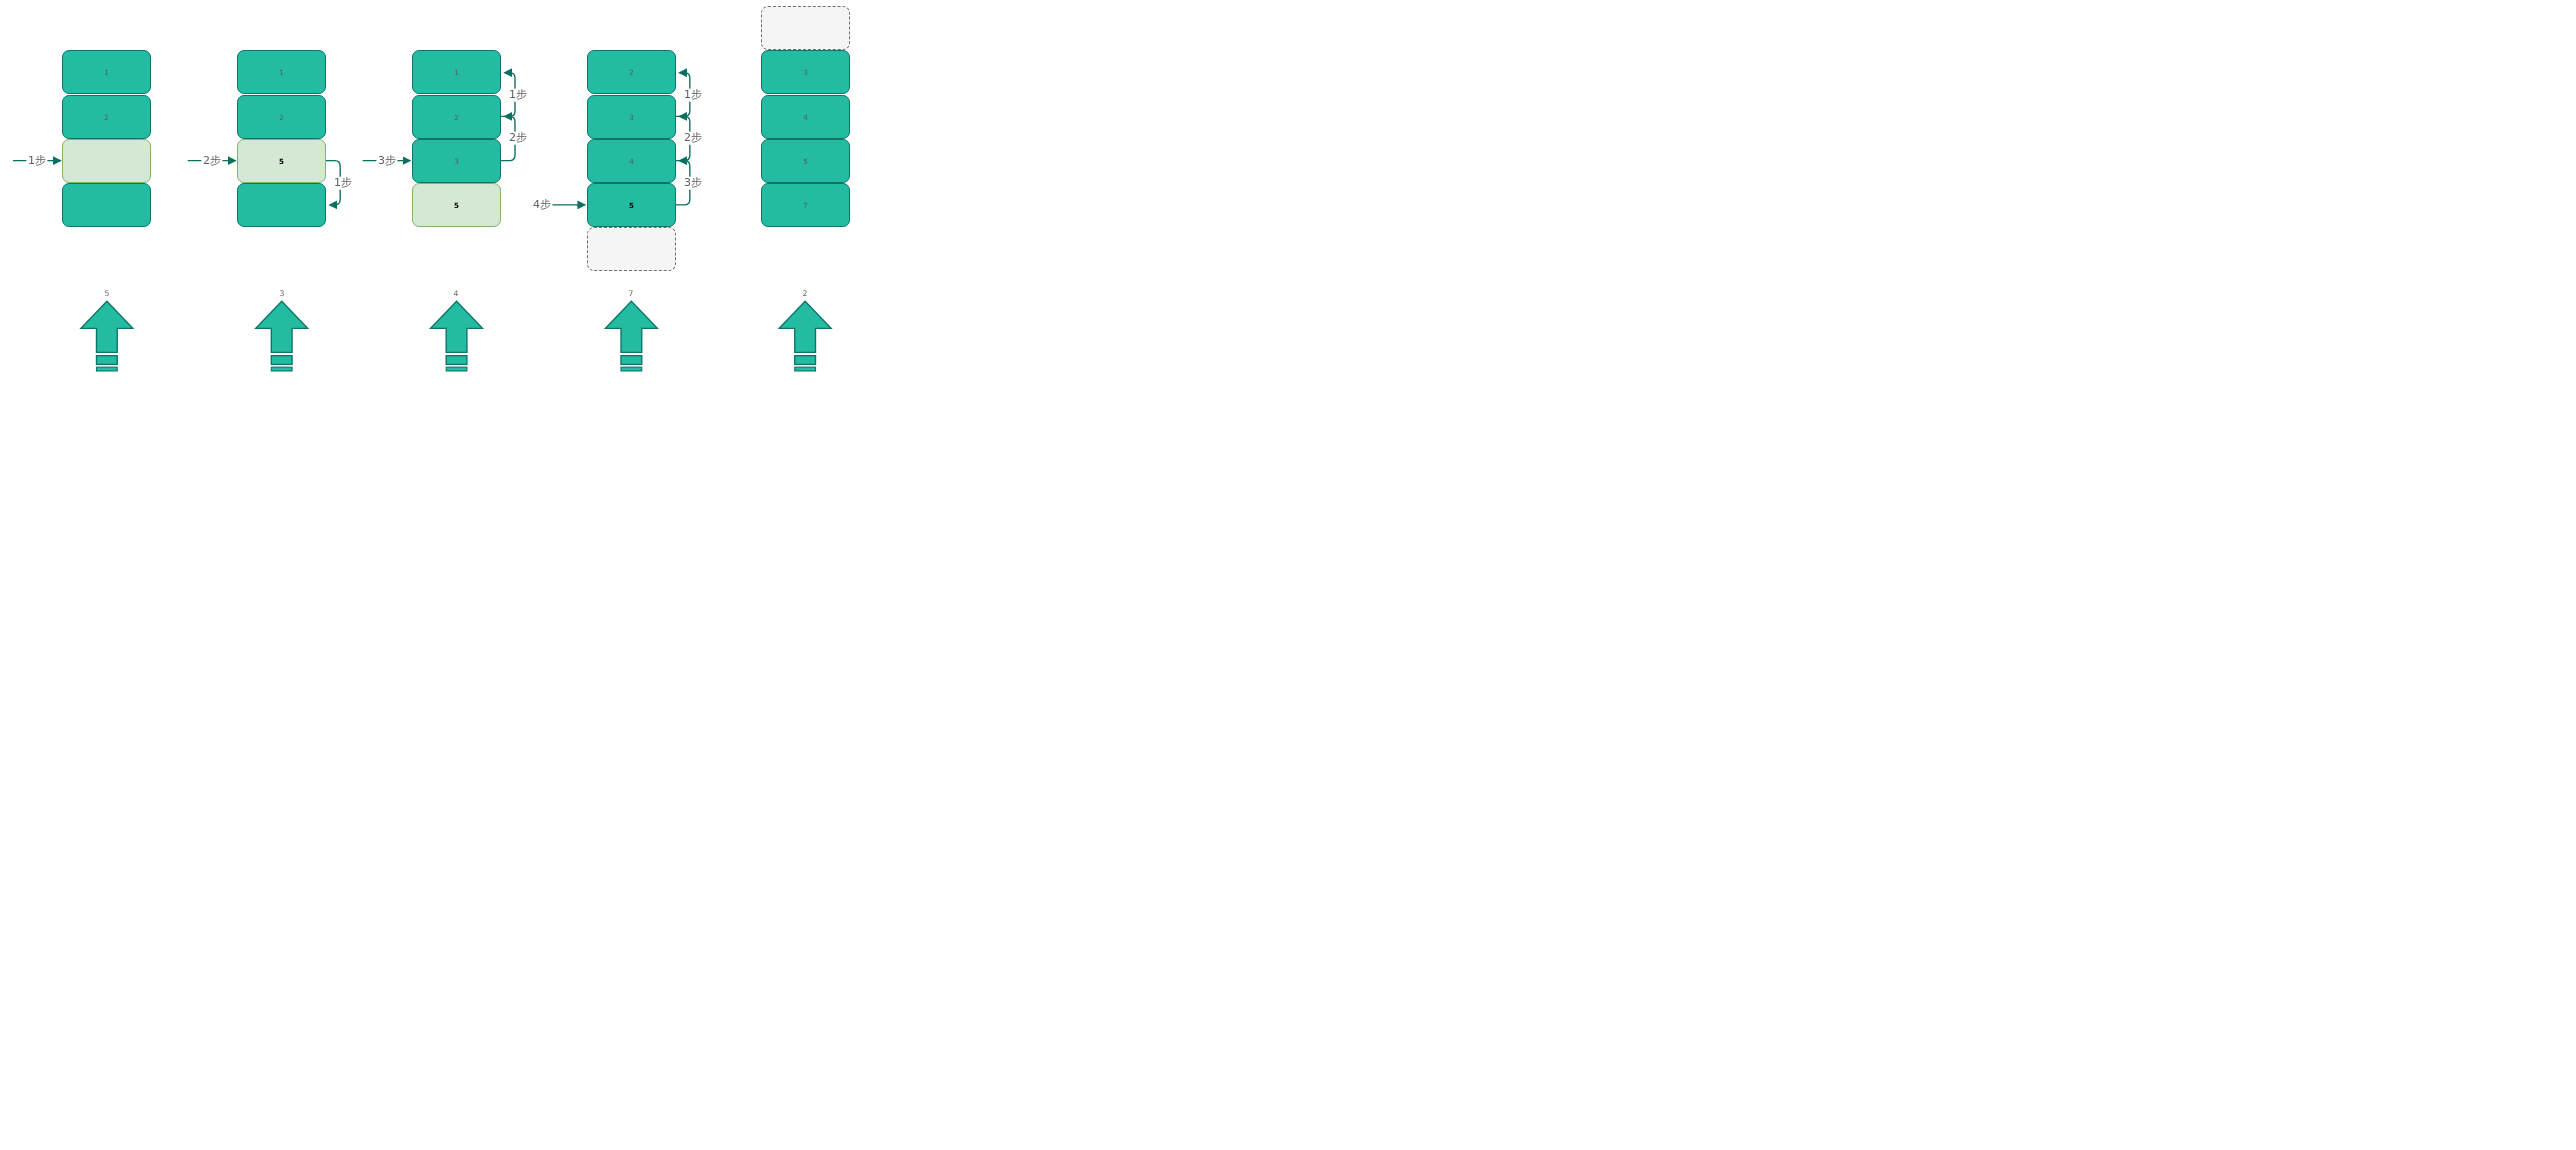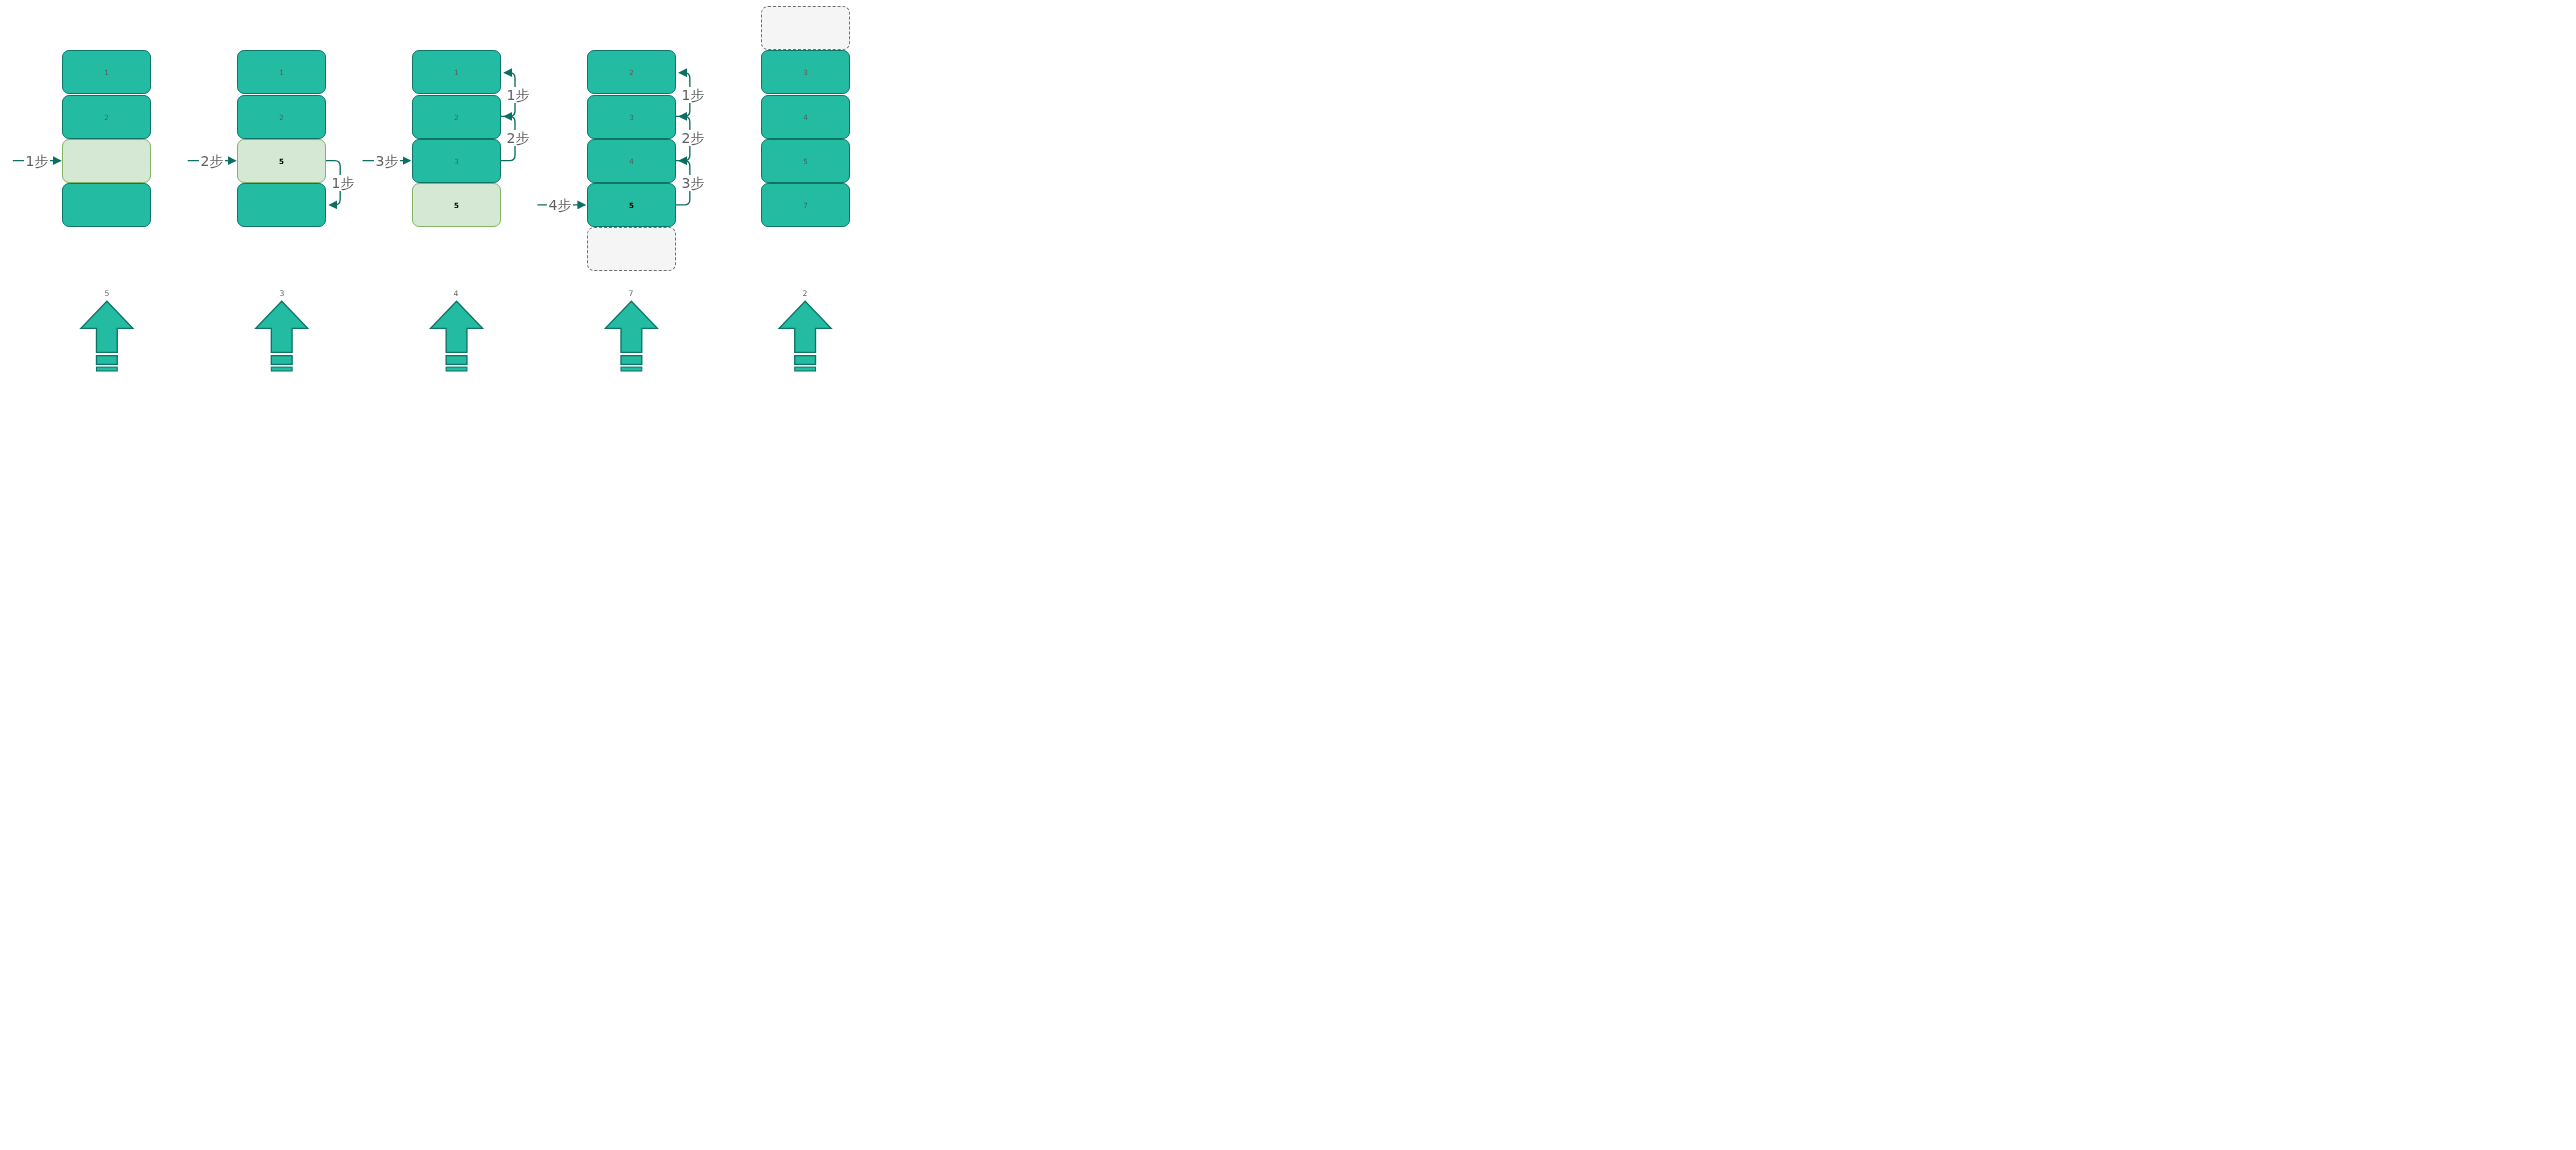--- a/index.html
+++ b/index.html
@@ -12,21 +12,21 @@
     position:absolute;width:89px;height:44px;box-sizing:border-box;
     background:#23BCA3;border:1.4px solid #0E7466;border-radius:7.1px;
     display:flex;align-items:center;justify-content:center;
     font-size:7.1px;color:#595959;
   }
   .box.highlight{background:#D5E8D4;border-color:#82B366;}
   .box.dashed{background:#F5F5F5;border:1.1px dashed #6E6E6E;}
   .box.active{color:#000000;font-weight:bold;}
   .lbl{
     position:absolute;transform:translate(-50%,-50%);
-    background:#ffffff;padding:0 1.6px;font-size:14px;line-height:1.15;
+    background:#ffffff;padding:0 1.6px;font-size:11px;line-height:1.15;
     color:#5F5F5F;white-space:nowrap;
   }
   .num{
     position:absolute;transform:translate(-50%,-50%);
     font-size:7.7px;color:#666666;white-space:nowrap;
   }
 </style>
 </head>
 <body>
 
@@ -87,21 +87,21 @@
   <div class="lbl" style="left:387px;top:161px">3步</div>
   <div class="lbl" style="left:518px;top:95px">1步</div>
   <div class="lbl" style="left:518px;top:138px">2步</div>
   <div class="num" style="left:456px;top:293px">4</div>
 
   <div class="box" style="left:587px;top:50px">2</div>
   <div class="box" style="left:587px;top:95px">3</div>
   <div class="box" style="left:587px;top:139px">4</div>
   <div class="box active" style="left:587px;top:183px">5</div>
   <div class="box dashed" style="left:587px;top:227px"></div>
-  <div class="lbl" style="left:560px;top:205px">4步</div>
+  <div class="lbl" style="left:542px;top:205px">4步</div>
   <div class="lbl" style="left:693px;top:95px">1步</div>
   <div class="lbl" style="left:693px;top:138px">2步</div>
   <div class="lbl" style="left:693px;top:183px">3步</div>
   <div class="num" style="left:631px;top:293px">7</div>
 
   <div class="box dashed" style="left:761px;top:6px"></div>
   <div class="box" style="left:761px;top:50px">3</div>
   <div class="box" style="left:761px;top:95px">4</div>
   <div class="box" style="left:761px;top:139px">5</div>
   <div class="box" style="left:761px;top:183px">7</div>

